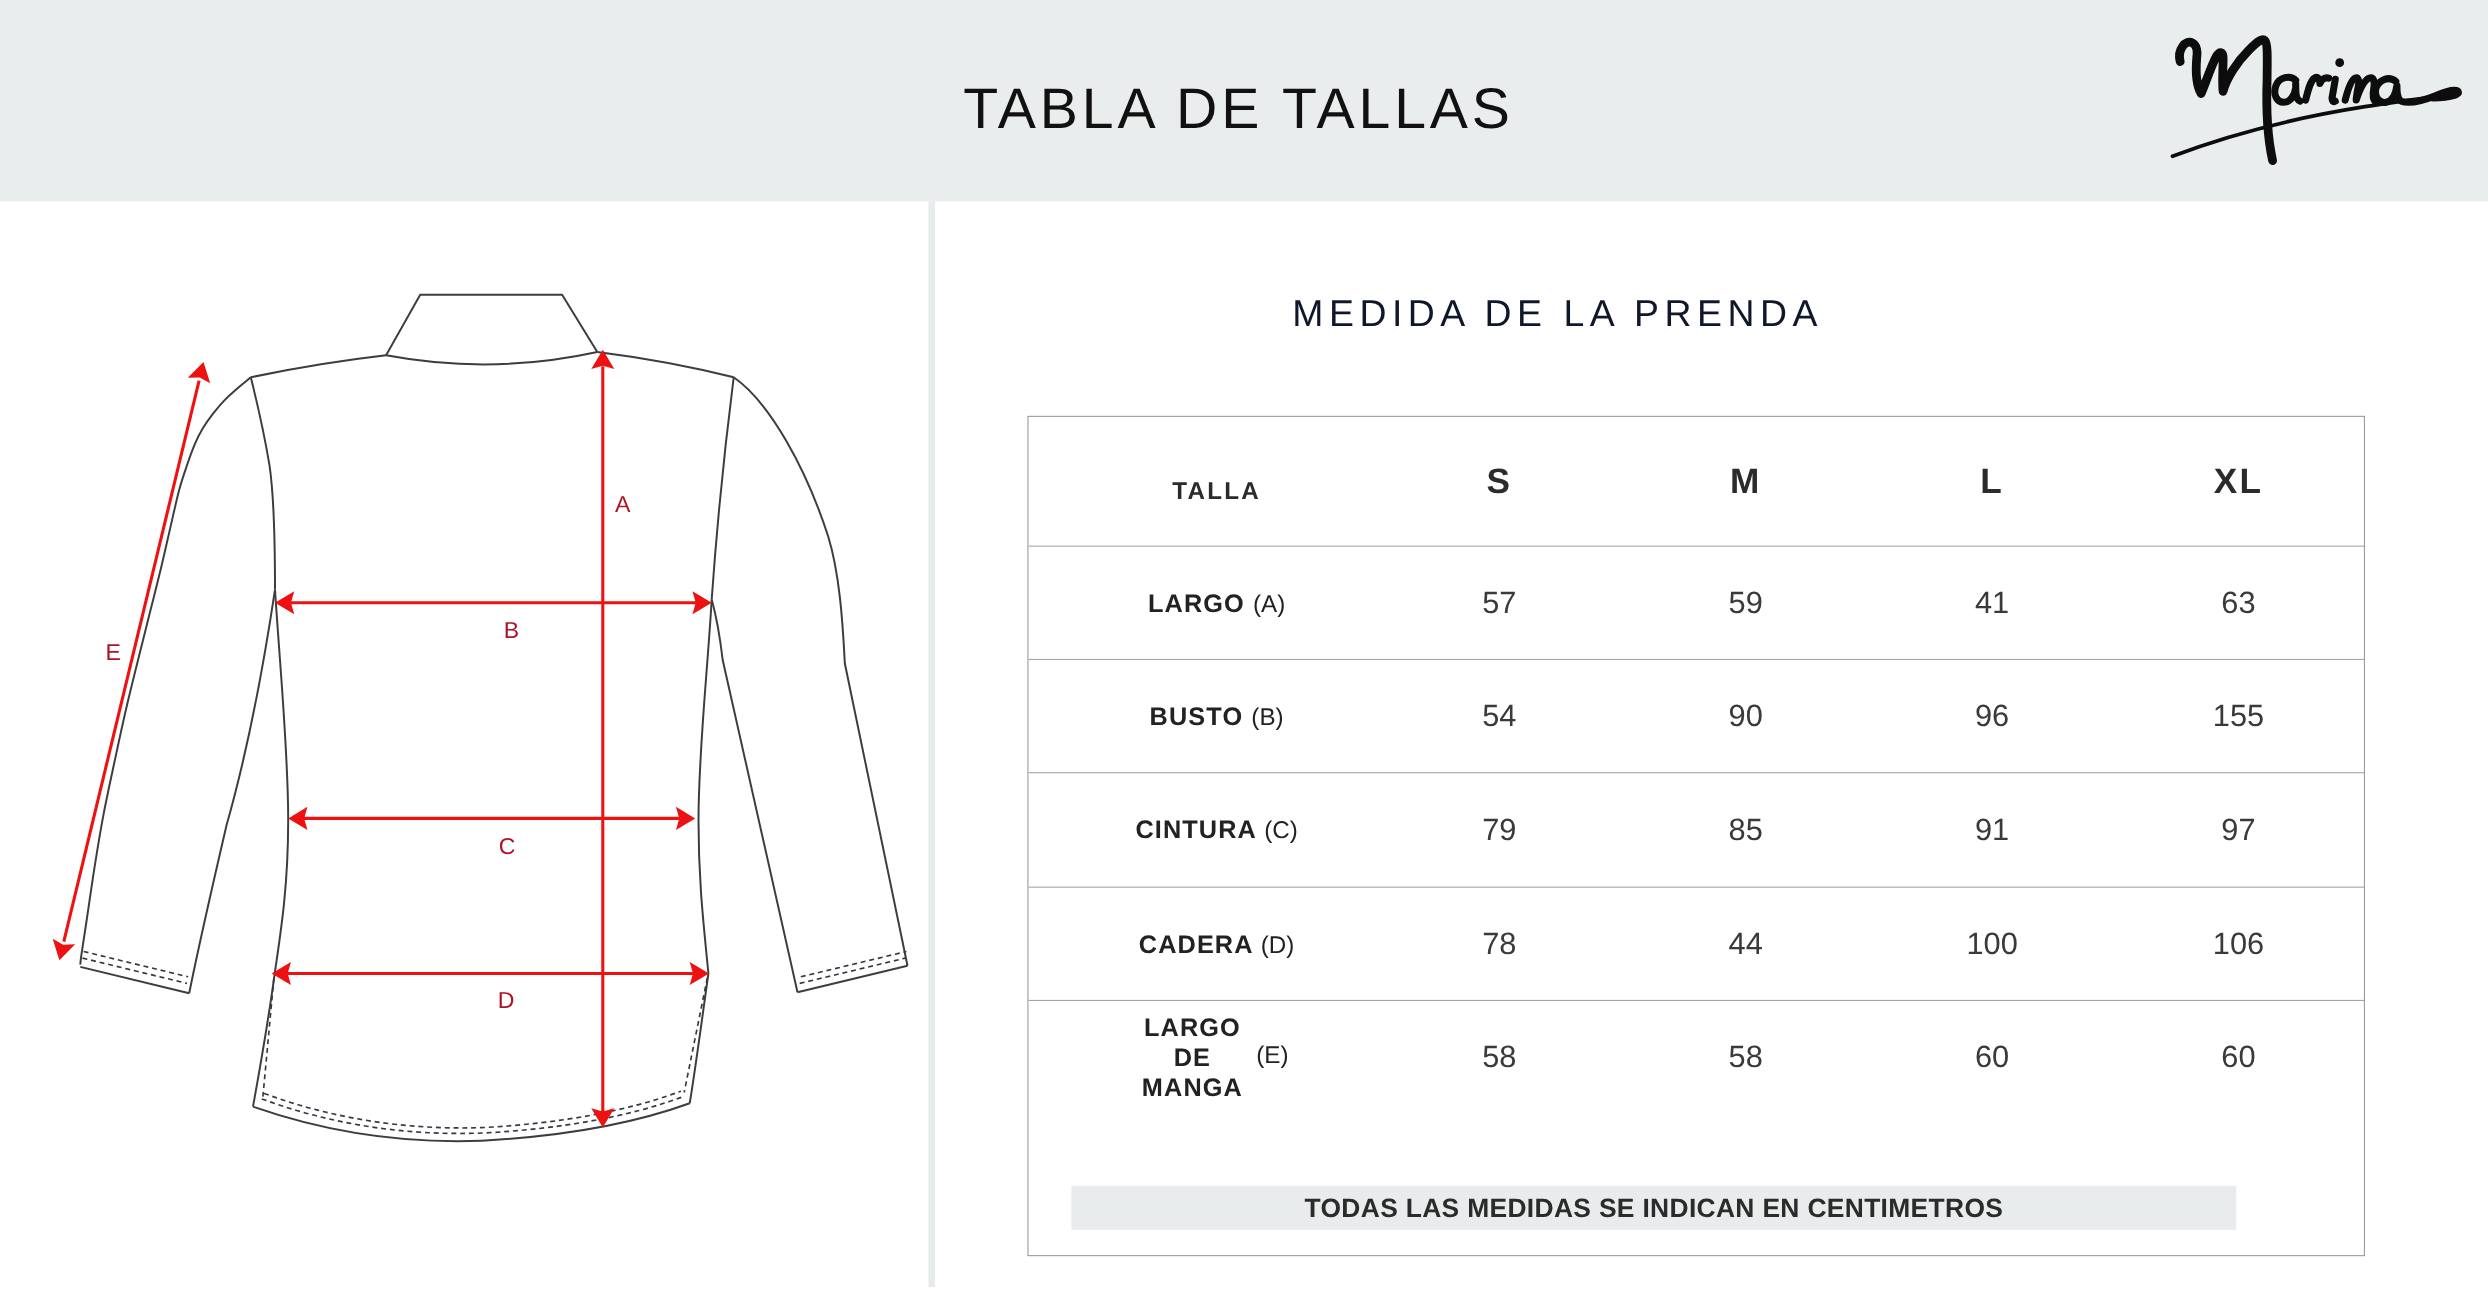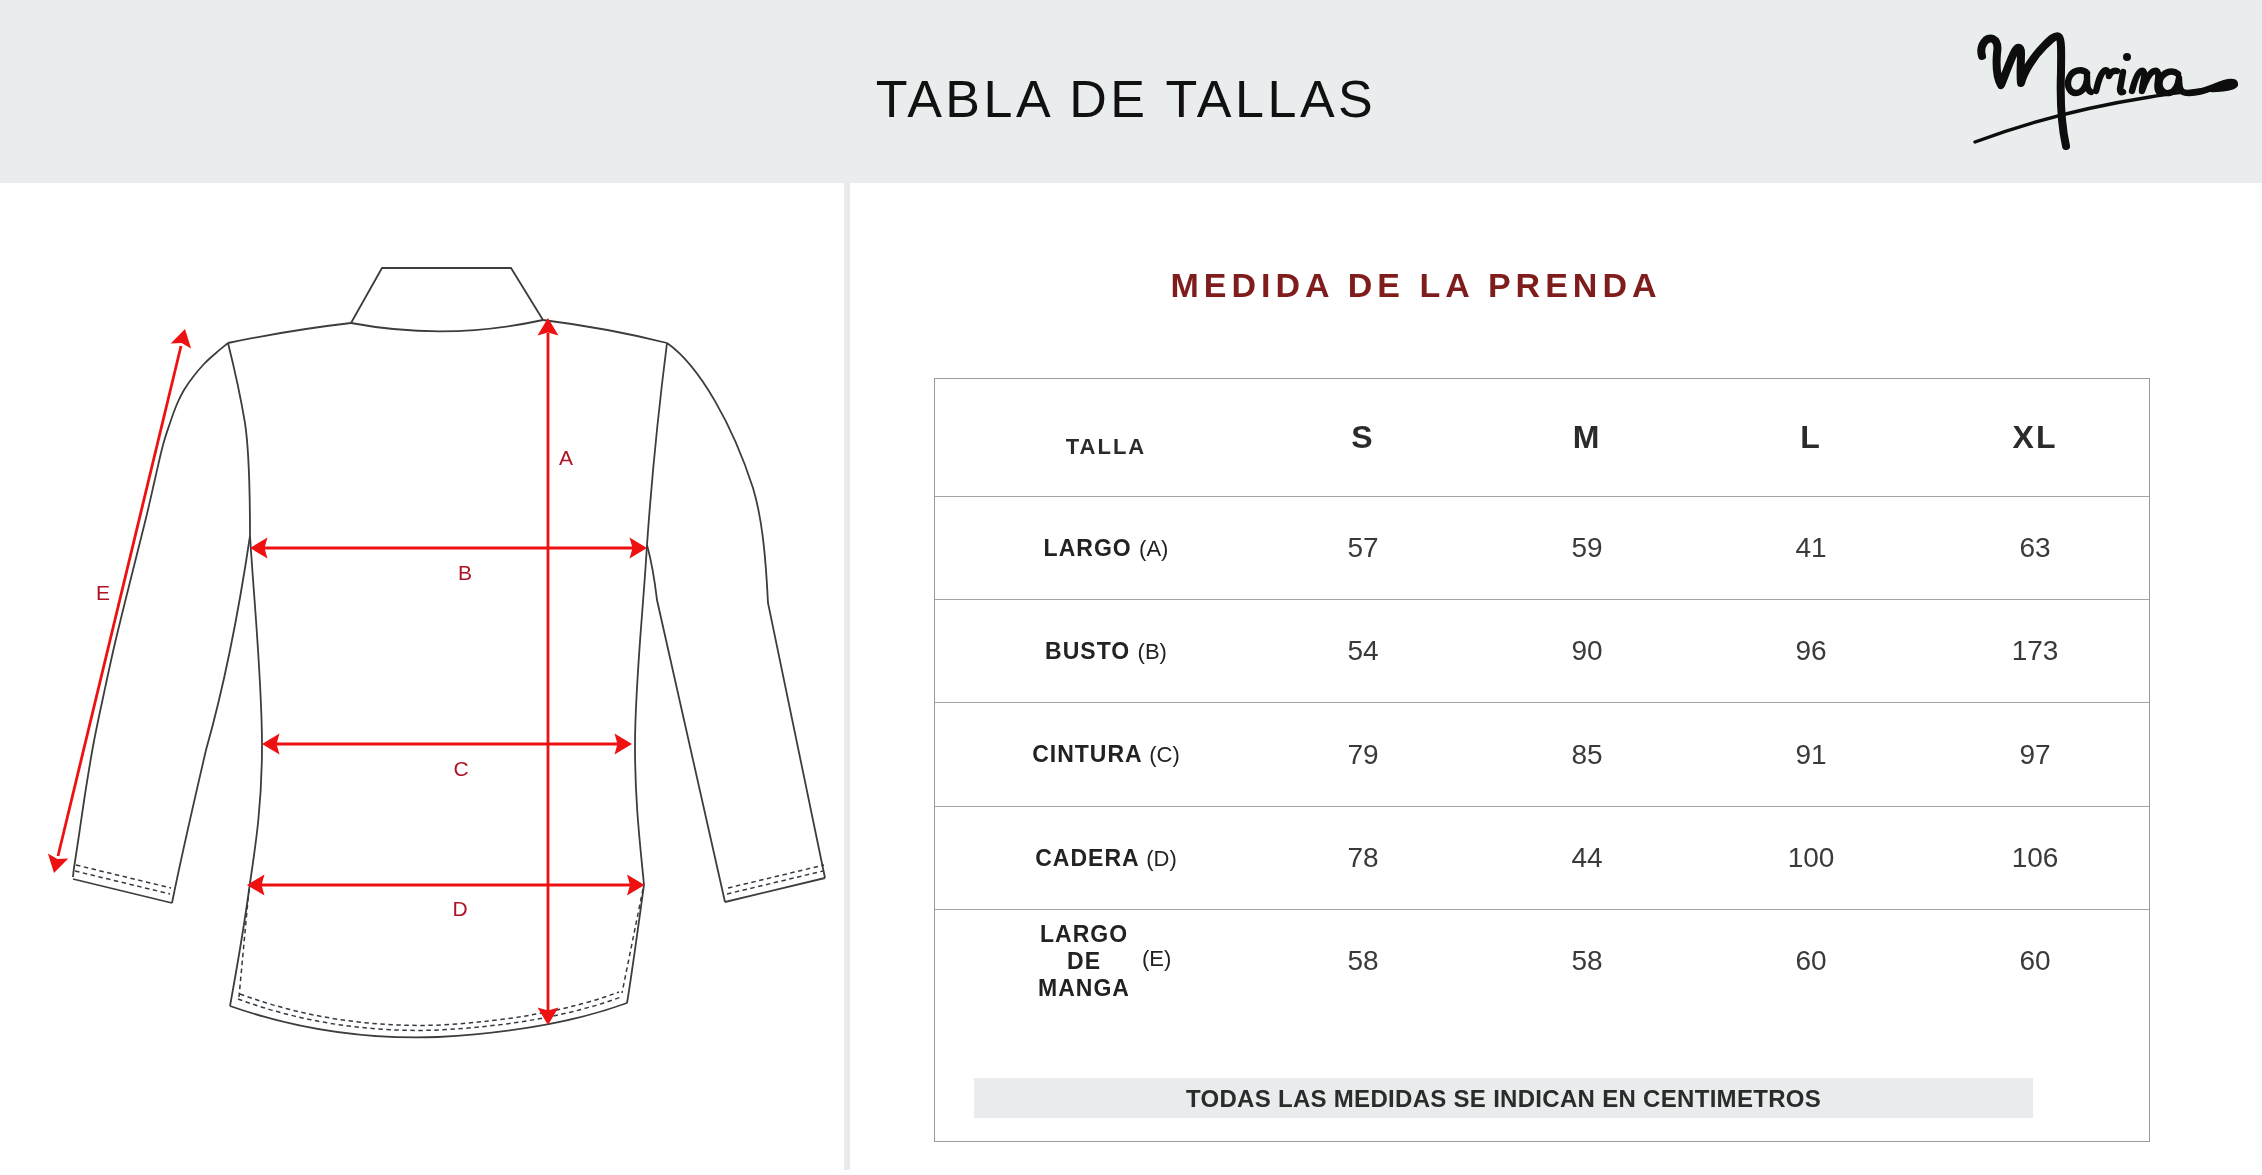--- a/index.html
+++ b/index.html
@@ -3,21 +3,21 @@
 <meta charset="utf-8">
 <style>
   html,body{margin:0;padding:0}
   body{width:2262px;height:1175px;position:relative;background:#ffffff;
        font-family:"Liberation Sans",sans-serif;overflow:hidden}
   .hdr{position:absolute;left:0;top:0;width:2262px;height:183px;background:#e9edee}
   .title{position:absolute;left:0;top:73px;width:2252px;text-align:center;
          font-size:52px;font-weight:400;letter-spacing:3.5px;color:#111;line-height:52px}
   .divider{position:absolute;left:844px;top:183px;width:6px;height:987px;background:#e7ebec}
   .heading{position:absolute;left:850px;top:266px;width:1132px;text-align:center;
-           font-size:34px;font-weight:700;letter-spacing:5px;color:#7f1d1d;line-height:38px}
+           font-size:34px;font-weight:400;letter-spacing:5px;color:#0f172a;line-height:38px}
   .tbl{position:absolute;left:934px;top:378px;width:1216px;height:764px;
        border:1px solid #9b9b9b;box-sizing:border-box}
   .row{display:flex;align-items:center;box-sizing:border-box;border-bottom:1px solid #a5a5a5}
   .row:last-child{border-bottom:none}
   .lc{width:316px;box-sizing:border-box;text-align:center;padding-left:26px;
       font-weight:700;font-size:23px;letter-spacing:1px;color:#222}
   .lc .pr{font-weight:400;font-size:22px;letter-spacing:0}
   .dc{width:224px;text-align:center;font-size:28px;color:#3a3a3a}
   .hd{font-size:32px;font-weight:700;letter-spacing:2px;color:#2b2b2b}
   .talla{font-size:22px;letter-spacing:2px;font-weight:700;color:#2b2b2b}
@@ -156,21 +156,21 @@
     <div class="dc">59</div>
     <div class="dc">41</div>
     <div class="dc">63</div>
   </div>
 
   <div class="row" style="height:103px">
     <div class="lc">BUSTO&nbsp;<span class="pr">(B)</span></div>
     <div class="dc">54</div>
     <div class="dc">90</div>
     <div class="dc">96</div>
-    <div class="dc">173</div>
+    <div class="dc">155</div>
   </div>
 
   <div class="row" style="height:104px">
     <div class="lc">CINTURA <span class="pr">(C)</span></div>
     <div class="dc">79</div>
     <div class="dc">85</div>
     <div class="dc">91</div>
     <div class="dc">97</div>
   </div>
 

